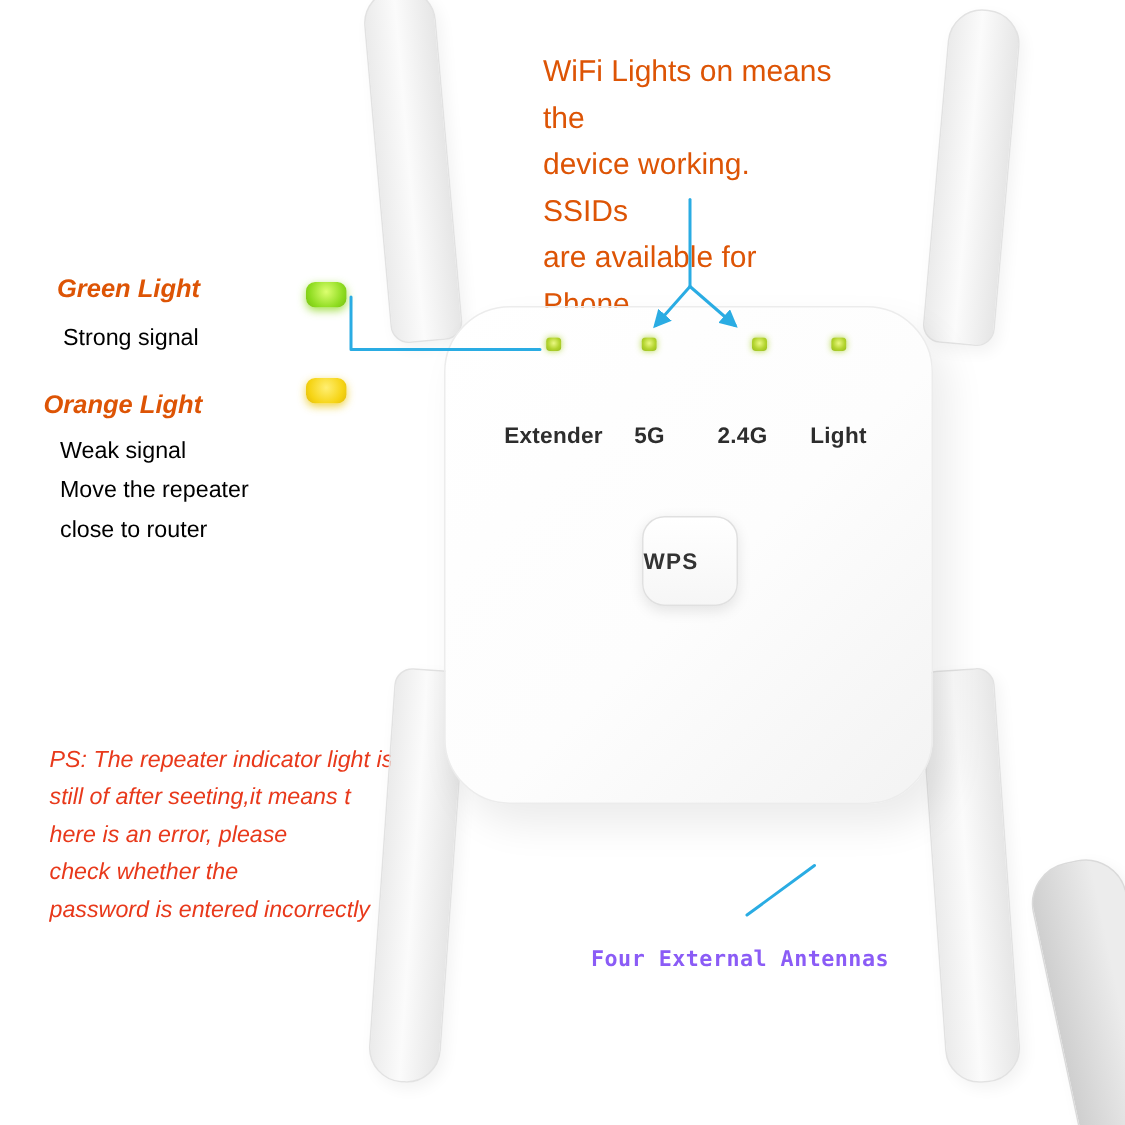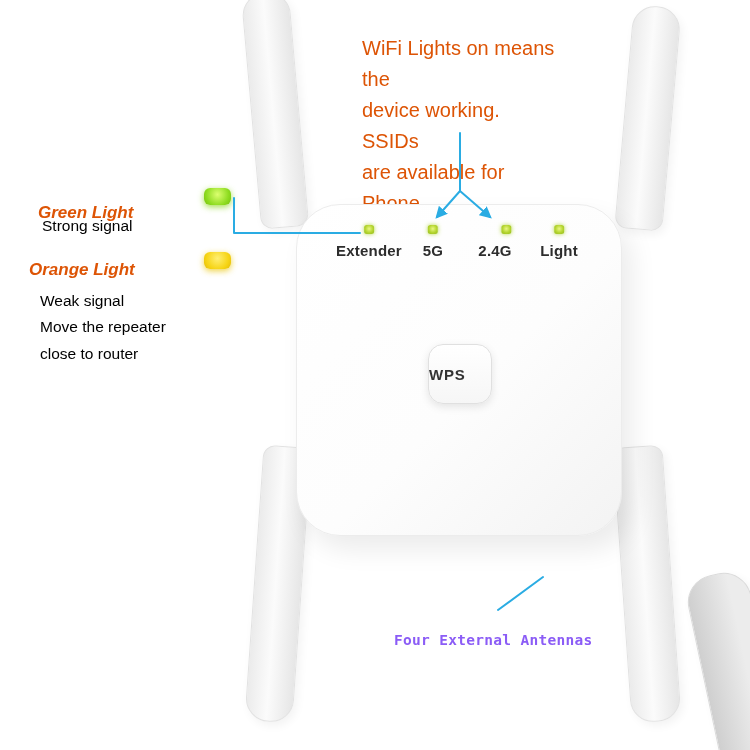--- a/index.html
+++ b/index.html
@@ -64,20 +64,21 @@
     border-radius: 2.5px;
     background: radial-gradient(circle at 50% 42%, #eaf882 0%, var(--device-led, #b3d42e) 55%, #95ba1d 100%);
     box-shadow: 0 0 4px rgba(170,210,40,0.85);
   }
   .led-label {
     font-size: 15px;
     font-weight: bold;
     color: #2d2d2d;
     letter-spacing: 0.2px;
     white-space: nowrap;
+    margin-top: 40px;
   }
   .wps-button {
     position: absolute;
     left: 131px; top: 139px;
     width: 62px; height: 58px;
     border-radius: 15px;
     background: linear-gradient(180deg, #ffffff 0%, #f6f6f6 100%);
     border: 1px solid #e0e0e0;
     box-shadow: 0 3px 9px rgba(0,0,0,0.10);
     display: flex;
@@ -115,21 +116,21 @@
     font-size: 20px;
     line-height: 1.55;
   }
   .side-title {
     position: absolute;
     color: var(--annotation-orange, #dd5405);
     font-size: 17px;
     font-weight: bold;
     font-style: italic;
   }
-  .green-title  { left: 38px; top: 183px; margin-top: 20px; }
+  .green-title  { left: 38px; top: 183px; }
   .orange-title { left: 29px; top: 260px; }
   .side-desc {
     position: absolute;
     color: #000000;
     font-size: 15.5px;
     line-height: 1.7;
     white-space: pre-line;
   }
   .green-desc  { left: 42px; top: 213px; }
   .orange-desc { left: 40px; top: 288px; }
@@ -207,20 +208,25 @@
 and computer</div>
 
   <div class="side-title green-title">Green Light</div>
   <div class="side-desc green-desc">Strong signal</div>
 
   <div class="side-title orange-title">Orange Light</div>
   <div class="side-desc orange-desc">Weak signal
 Move the repeater
 close to router</div>
 
+  <div class="note ps-note">PS: The repeater indicator light is
+still of after seeting,it means t
+here is an error, please
+check whether the
+password is entered incorrectly</div>
 
   <div class="bottom-label">Four External Antennas</div>
 
   <svg class="callouts" width="750" height="750" viewBox="0 0 750 750">
     <defs>
       <marker id="arrow" viewBox="0 0 10 10" refX="8" refY="5" markerWidth="6" markerHeight="6" orient="auto-start-reverse">
         <path d="M0,0 L10,5 L0,10 z" style="fill: var(--callout-blue, #2aace3); stroke: none;"></path>
       </marker>
     </defs>
     <path d="M460,133 L460,191"></path>

